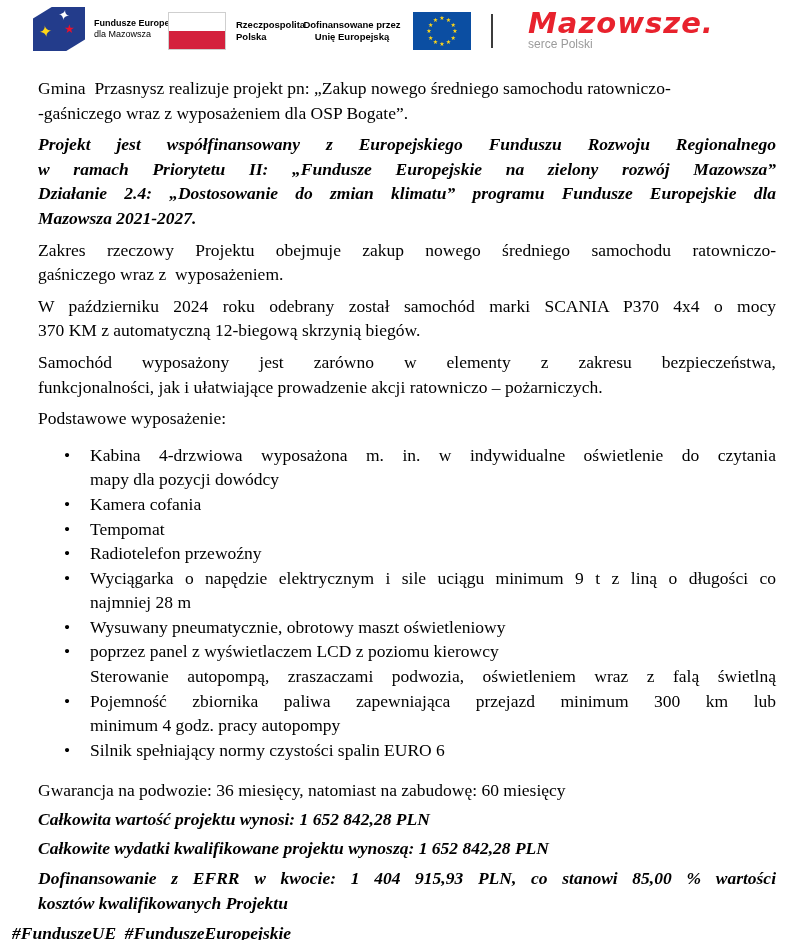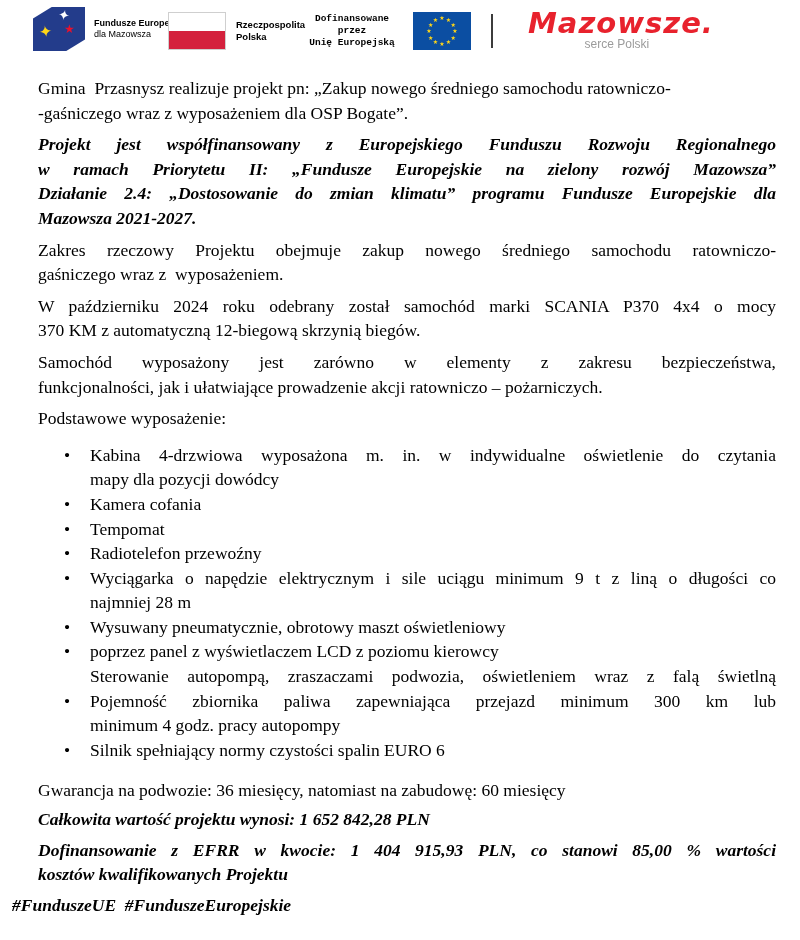--- a/index.html
+++ b/index.html
@@ -24,34 +24,34 @@
   .fe-text .l1 { font-weight:bold; }
 
   .pl-group { left:168px; top:12px; }
   .pl-flag {
     width:56px; height:36px; border:1px solid #cfcfcf;
     background:linear-gradient(180deg,#ffffff 50%, #D4213D 50%);
   }
   .pl-text { margin-left:10px; font-family:"Liberation Sans", sans-serif; font-size:9.5px; line-height:12px; font-weight:bold; }
 
   .eu-group { left:300px; top:12px; }
-  .eu-text { font-family:Liberation Mono, monospace; font-size:9.5px; line-height:12px; font-weight:bold; text-align:center; width:104px; }
+  .eu-text { font-family:Liberation Sans, sans-serif; font-size:9.5px; line-height:12px; font-weight:bold; text-align:center; width:104px; }
   .eu-flag { position:relative; margin-left:9px; width:58px; height:38px; background:#0B4EA2; }
   .eu-flag .star { position:absolute; color:#FFD617; font-size:6px; line-height:6px; width:6px; text-align:center; }
 
   .divider { position:absolute; left:491px; top:14px; width:2px; height:34px; background:#3c3c3c; }
 
   .mz-group { position:absolute; left:528px; top:8px; display:block; }
   .mz-name {
     font-family:"DejaVu Sans", sans-serif; font-weight:bold; font-style:italic;
     color:#E8222D; font-size:29px; line-height:30px; letter-spacing:1px;
   }
   .mz-tagline {
     font-family:"Liberation Sans", sans-serif; color:#9b9b9b; font-size:12px;
-    text-align:center; padding-right:8px; margin-top:-1px;
+    text-align:left; padding-right:8px; margin-top:-1px;
   }
 
   
   .content { position:absolute; left:38px; top:76px; width:738px; }
   .block { margin-top:7px; font-size:17.5px; line-height:24.6px; }
   .block:first-child { margin-top:0; }
   .block.bold { font-weight:bold;font-style:italic; }
   .line { white-space:pre-wrap; }
   .jl { text-align:justify; text-align-last:justify; }
 
@@ -180,20 +180,23 @@
         <li data-name="list-item">
           <div class="line" data-name="text-line">Silnik spełniający normy czystości spalin EURO 6</div>
         </li>
       </ul>
       <div class="block" data-name="block-warranty">
         <div class="line" data-name="text-line">Gwarancja na podwozie: 36 miesięcy, natomiast na zabudowę: 60 miesięcy</div>
       </div>
       <div class="block bold" data-name="block-total-value">
         <div class="line" data-name="text-line">Całkowita wartość projektu wynosi: 1 652 842,28 PLN</div>
       </div>
+      <div class="block bold" data-name="block-eligible-costs">
+        <div class="line" data-name="text-line">Całkowite wydatki kwalifikowane projektu wynoszą: 1 652 842,28 PLN</div>
+      </div>
       <div class="block bold" data-name="block-efrr-funding">
         <div class="line jl" data-name="text-line">Dofinansowanie z EFRR w kwocie: 1 404 915,93 PLN, co stanowi 85,00 % wartości</div>
         <div class="line" data-name="text-line">kosztów kwalifikowanych Projektu</div>
       </div>
       <div class="block bold" data-name="block-hashtags">
         <div class="line" data-name="text-line">#FunduszeUE  #FunduszeEuropejskie</div>
       </div>
     </div>
 
 </div>

